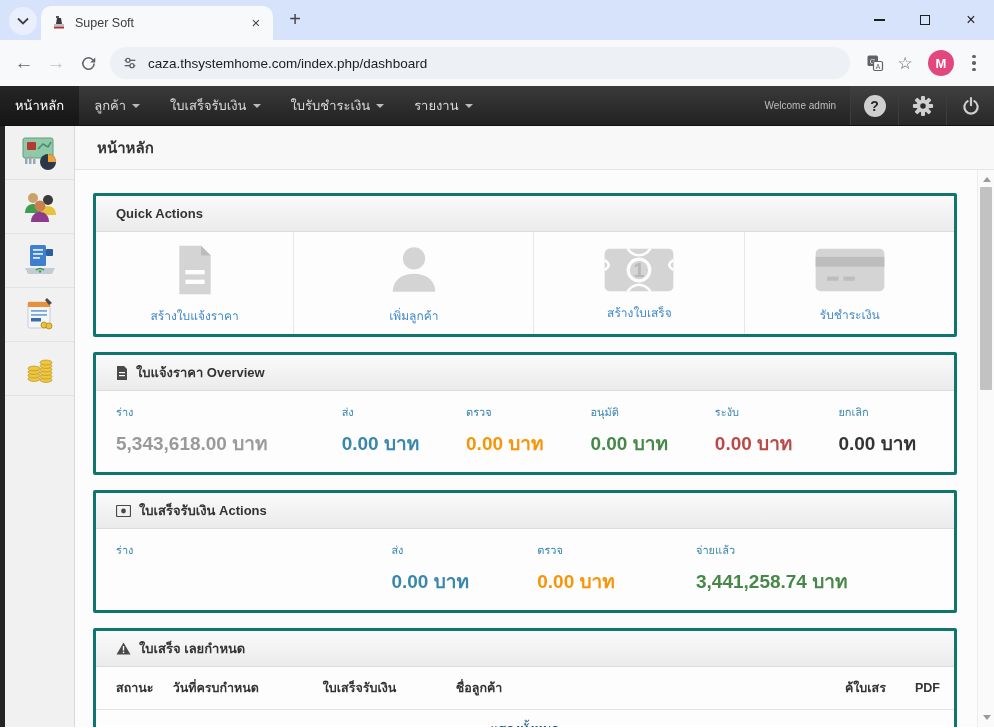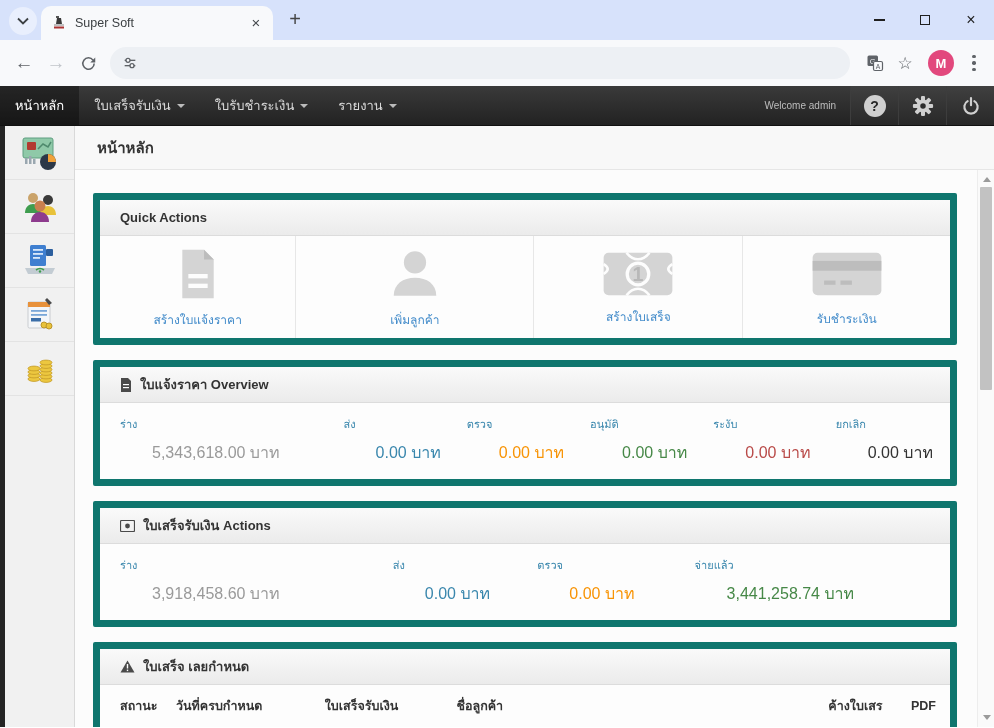--- a/index.html
+++ b/index.html
@@ -64,41 +64,41 @@
 
   
   .scrollbar { position: absolute; top: 0; right: 0; bottom: 0; width: 17px; background: #fafafa; border-left: 1px solid #ededed; }
   .sb-arrow { position: absolute; left: 0; width: 17px; height: 15px; display: flex; align-items: center; justify-content: center; cursor: pointer; }
   .sb-up { top: 2px; } .sb-down { bottom: 2px; }
   .tri-up { width: 0; height: 0; border-left: 4px solid transparent; border-right: 4px solid transparent; border-bottom: 5px solid #9a9a9a; }
   .tri-down { width: 0; height: 0; border-left: 4px solid transparent; border-right: 4px solid transparent; border-top: 5px solid #9a9a9a; }
   .sb-thumb { position: absolute; left: 2px; top: 17px; width: 12px; height: 203px; background: #c2c2c2; border-radius: 1px; cursor: grab; }
 
   
-  .panel { background: #fdfdfd; border: 7px solid #0f766e; border-radius: 2px; margin-bottom: 15px; }
+  .panel { background: #fdfdfd; border: 3px solid #0f766e; border-radius: 2px; margin-bottom: 15px; }
   .panel-header { height: 36px; background: linear-gradient(#fafafa, #ebebeb); border-bottom: 1px solid #dcdcdc;
     display: flex; align-items: center; padding-left: 20px; gap: 8px; }
   .panel-header .ph-title { font-size: 13px; font-weight: bold; color: #333; }
 
   
   .qa-body { display: flex; height: 102px; }
   .qa-item { display: flex; flex-direction: column; align-items: center; justify-content: center; gap: 7px;
     border-right: 1px solid #e7e7e7; cursor: pointer; }
   .qa-item:last-child { border-right: none; }
   .qa-item:nth-child(1) { flex-basis: 23.1%; }
   .qa-item:nth-child(2) { flex-basis: 28.0%; }
   .qa-item:nth-child(3) { flex-basis: 24.6%; }
   .qa-item:nth-child(4) { flex-basis: 24.3%; }
   .qa-label { font-size: 12px; color: #428bca; }
 
   
   .stats-row { display: flex; padding: 12px 0 14px; }
   .stat { padding-left: 20px; }
   .stat-label { font-size: 11px; color: #3a87ad; margin-bottom: 7px; }
-  .stat-value { font-size: 16px; font-weight: normal; margin-left: 32px; }
+  .stat-value { font-size: 19px; font-weight: bold; }
   .q-stats .stat:nth-child(1) { flex-basis: 26.3%; }
   .q-stats .stat:nth-child(2) { flex-basis: 14.5%; }
   .q-stats .stat:nth-child(3) { flex-basis: 14.5%; }
   .q-stats .stat:nth-child(4) { flex-basis: 14.5%; }
   .q-stats .stat:nth-child(5) { flex-basis: 14.4%; }
   .q-stats .stat:nth-child(6) { flex-basis: 15.8%; }
   .r-stats .stat:nth-child(1) { flex-basis: 32.1%; }
   .r-stats .stat:nth-child(2) { flex-basis: 17.0%; }
   .r-stats .stat:nth-child(3) { flex-basis: 18.5%; }
   .r-stats .stat:nth-child(4) { flex-basis: 32.4%; }
@@ -160,20 +160,21 @@
       <polygon points="21.5,3.5 21.5,10.5 14.5,10.5" fill="#5f6368"></polygon>
     </svg>
   </div>
   <div class="addressbar">
     <svg width="16" height="16" viewBox="0 0 24 24">
       <line x1="4" y1="8" x2="20" y2="8" stroke="#5f6368" stroke-width="2"></line>
       <circle cx="9" cy="8" r="3" fill="#f8f9fb" stroke="#5f6368" stroke-width="2"></circle>
       <line x1="4" y1="16" x2="20" y2="16" stroke="#5f6368" stroke-width="2"></line>
       <circle cx="15" cy="16" r="3" fill="#f8f9fb" stroke="#5f6368" stroke-width="2"></circle>
     </svg>
+    <span class="url-text">caza.thsystemhome.com/index.php/dashboard</span>
   </div>
   <div class="tb-icon">
     <svg width="18" height="18" viewBox="0 0 24 24">
       <rect x="2" y="2" width="14" height="14" rx="2" fill="#5f6368"></rect>
       <text x="9" y="13" font-size="10" fill="#f8f9fb" text-anchor="middle" font-family="Liberation Sans, sans-serif">G</text>
       <rect x="10" y="10" width="12" height="12" rx="2" fill="#f8f9fb" stroke="#5f6368" stroke-width="1.6"></rect>
       <text x="16" y="20" font-size="9" fill="#5f6368" text-anchor="middle" font-family="Liberation Sans, sans-serif">A</text>
     </svg>
   </div>
   <div class="tb-icon">
@@ -183,20 +184,24 @@
   <div class="kebab">
       <i></i>
       <i></i>
       <i></i>
     </div>
 </div>
 
 <nav class="navbar">
   <div class="nav-item active">
       <span>หน้าหลัก</span>
+    </div>
+  <div class="nav-item">
+      <span>ลูกค้า</span>
+      <span class="caret"></span>
     </div>
   <div class="nav-item">
       <span>ใบเสร็จรับเงิน</span>
       <span class="caret"></span>
     </div>
   <div class="nav-item">
       <span>ใบรับชำระเงิน</span>
       <span class="caret"></span>
     </div>
   <div class="nav-item">
@@ -386,21 +391,20 @@
         <div class="panel-header">
           <svg width="15" height="12" viewBox="0 0 15 12">
             <rect x="0.5" y="0.5" width="14" height="11" rx="1" fill="none" stroke="#4a4a4a" stroke-width="1.2"></rect>
             <circle cx="7.5" cy="6" r="2.4" fill="#4a4a4a"></circle>
           </svg>
           <span class="ph-title">ใบเสร็จรับเงิน Actions</span>
         </div>
         <div class="stats-row r-stats">
           <div class="stat">
             <div class="stat-label">ร่าง</div>
-            <div class="stat-value c-gray">3,918,458.60 บาท</div>
           </div>
           <div class="stat">
             <div class="stat-label">ส่ง</div>
             <div class="stat-value c-blue">0.00 บาท</div>
           </div>
           <div class="stat">
             <div class="stat-label">ตรวจ</div>
             <div class="stat-value c-orange">0.00 บาท</div>
           </div>
           <div class="stat">
@@ -419,21 +423,21 @@
           </svg>
           <span class="ph-title">ใบเสร็จ เลยกำหนด</span>
         </div>
         <table class="od-table">
           <thead>
             <tr>
               <th>สถานะ</th>
               <th>วันที่ครบกำหนด</th>
               <th>ใบเสร็จรับเงิน</th>
               <th>ชื่อลูกค้า</th>
-              <th>ค้างใบเสร</th>
+              <th>ค้ใบเสร</th>
               <th>PDF</th>
             </tr>
           </thead>
         </table>
         <div class="od-footer">
           <a class="show-all">แสดงทั้งหมด</a>
         </div>
       </div>
 
       <div class="scrollbar">

